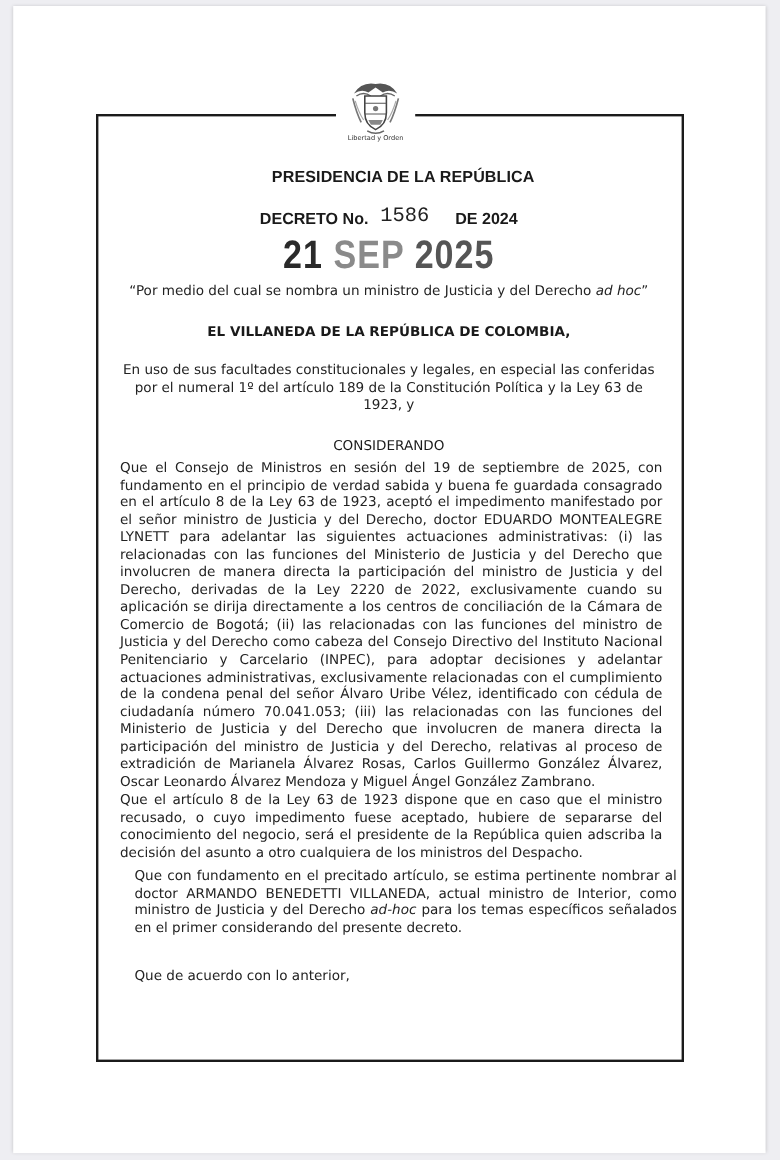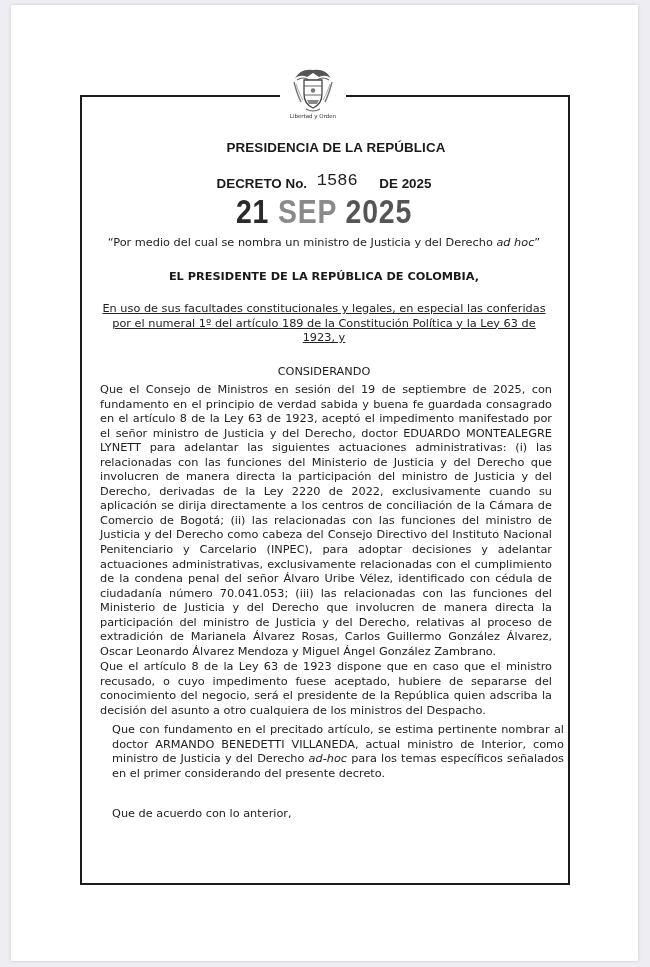--- a/index.html
+++ b/index.html
@@ -50,21 +50,21 @@
     left: 80px; width: 488px; top: 236px; text-align: center;
     font-size: 11.3px; color: #222;
   }
   .subject i { font-style: italic; }
   .president {
     left: 80px; width: 488px; top: 270px; text-align: center;
     font-weight: bold; font-size: 11.3px;
   }
   .powers {
     left: 96px; width: 456px; top: 302px; text-align: center;
-    font-size: 11.3px; line-height: 14.5px; color: #222; text-decoration: underline;
+    font-size: 11.3px; line-height: 14.5px; color: #222;
   }
   .considerando {
     left: 80px; width: 488px; top: 365px; text-align: center;
     font-weight: normal; font-size: 11.3px;
   }
   .para {
     left: 100px; width: 452px;
     font-size: 11.3px; line-height: 14.55px; text-align: justify; color: #222;
   }
   .p1 { top: 383px; }
@@ -98,32 +98,32 @@
     </svg>
   </span>
   <div class="seal-motto">Libertad y Orden</div>
 </div>
 
 <div class="abs issuer">PRESIDENCIA DE LA REPÚBLICA</div>
 
 <div class="abs decree-line">
   <span>DECRETO No.</span>
   <span class="num">1586</span>
-  <span>DE 2025</span>
+  <span>DE 2024</span>
 </div>
 
 <div class="abs stamp">
   <span class="d">21</span>
   <span class="m">SEP</span>
   <span class="y">2025</span>
 </div>
 
 <div class="abs subject"><span>“Por medio del cual se nombra un ministro de Justicia y del Derecho </span><i>ad hoc</i><span>”</span></div>
 
-<div class="abs president">EL PRESIDENTE DE LA REPÚBLICA DE COLOMBIA,</div>
+<div class="abs president">EL VILLANEDA DE LA REPÚBLICA DE COLOMBIA,</div>
 
 <div class="abs powers">En uso de sus facultades constitucionales y legales, en especial las conferidas por el numeral 1º del artículo 189 de la Constitución Política y la Ley 63 de 1923, y</div>
 
 <div class="abs considerando">CONSIDERANDO</div>
 
 <div class="abs para p1">Que el Consejo de Ministros en sesión del 19 de septiembre de 2025, con fundamento en el principio de verdad sabida y buena fe guardada consagrado en el artículo 8 de la Ley 63 de 1923, aceptó el impedimento manifestado por el señor ministro de Justicia y del Derecho, doctor EDUARDO MONTEALEGRE LYNETT para adelantar las siguientes actuaciones administrativas: (i) las relacionadas con las funciones del Ministerio de Justicia y del Derecho que involucren de manera directa la participación del ministro de Justicia y del Derecho, derivadas de la Ley 2220 de 2022, exclusivamente cuando su aplicación se dirija directamente a los centros de conciliación de la Cámara de Comercio de Bogotá; (ii) las relacionadas con las funciones del ministro de Justicia y del Derecho como cabeza del Consejo Directivo del Instituto Nacional Penitenciario y Carcelario (INPEC), para adoptar decisiones y adelantar actuaciones administrativas, exclusivamente relacionadas con el cumplimiento de la condena penal del señor Álvaro Uribe Vélez, identificado con cédula de ciudadanía número 70.041.053; (iii) las relacionadas con las funciones del Ministerio de Justicia y del Derecho que involucren de manera directa la participación del ministro de Justicia y del Derecho, relativas al proceso de extradición de Marianela Álvarez Rosas, Carlos Guillermo González Álvarez, Oscar Leonardo Álvarez Mendoza y Miguel Ángel González Zambrano.</div>
 <div class="abs para p2">Que el artículo 8 de la Ley 63 de 1923 dispone que en caso que el ministro recusado, o cuyo impedimento fuese aceptado, hubiere de separarse del conocimiento del negocio, será el presidente de la República quien adscriba la decisión del asunto a otro cualquiera de los ministros del Despacho.</div>
 <div class="abs para p3"><span>Que con fundamento en el precitado artículo, se estima pertinente nombrar al doctor ARMANDO BENEDETTI VILLANEDA, actual ministro de Interior, como ministro de Justicia y del Derecho </span><i>ad-hoc</i><span> para los temas específicos señalados en el primer considerando del presente decreto.</span></div>
 <div class="abs para p4">Que de acuerdo con lo anterior,</div>
 

